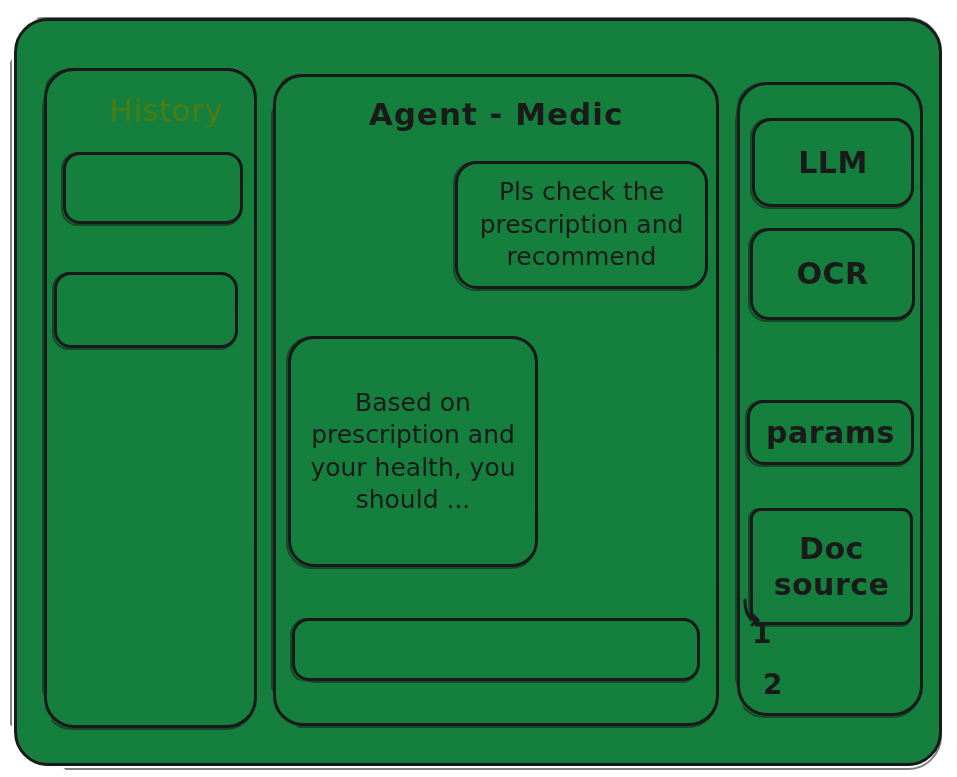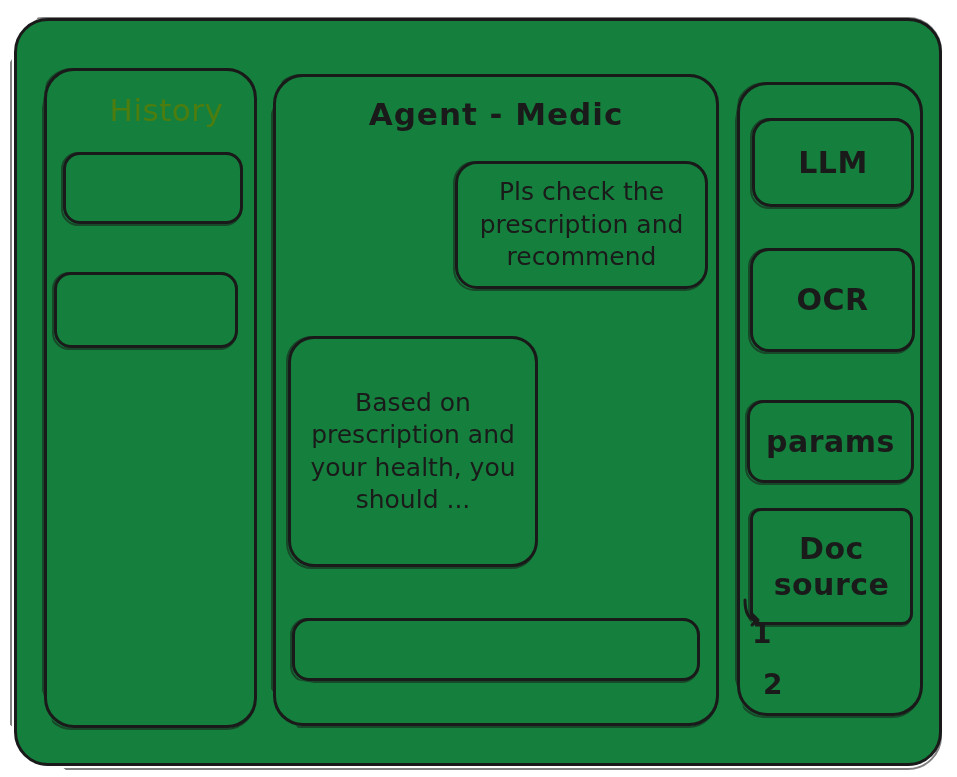--- a/index.html
+++ b/index.html
@@ -136,27 +136,26 @@
     line-height: 1.18;
     letter-spacing: .5px;
   }
   #tool-llm {
     left: 752px; top: 118px;
     width: 162px; height: 89px;
     border-radius: 19px;
   }
   #tool-ocr {
     left: 750px; top: 228px;
-    width: 165px; height: 104px;
+    width: 165px; height: 92px;
     border-radius: 19px;
-    margin-top: 20px;
   }
   #tool-params {
     left: 747px; top: 400px;
-    width: 167px; height: 83px;
+    width: 167px; height: 65px;
     border-radius: 17px;
   }
   #tool-doc-source {
     left: 750px; top: 508px;
     width: 163px; height: 117px;
     border-radius: 11px;
   }
   .doc-ref {
     position: absolute;
     font-size: 28px;

